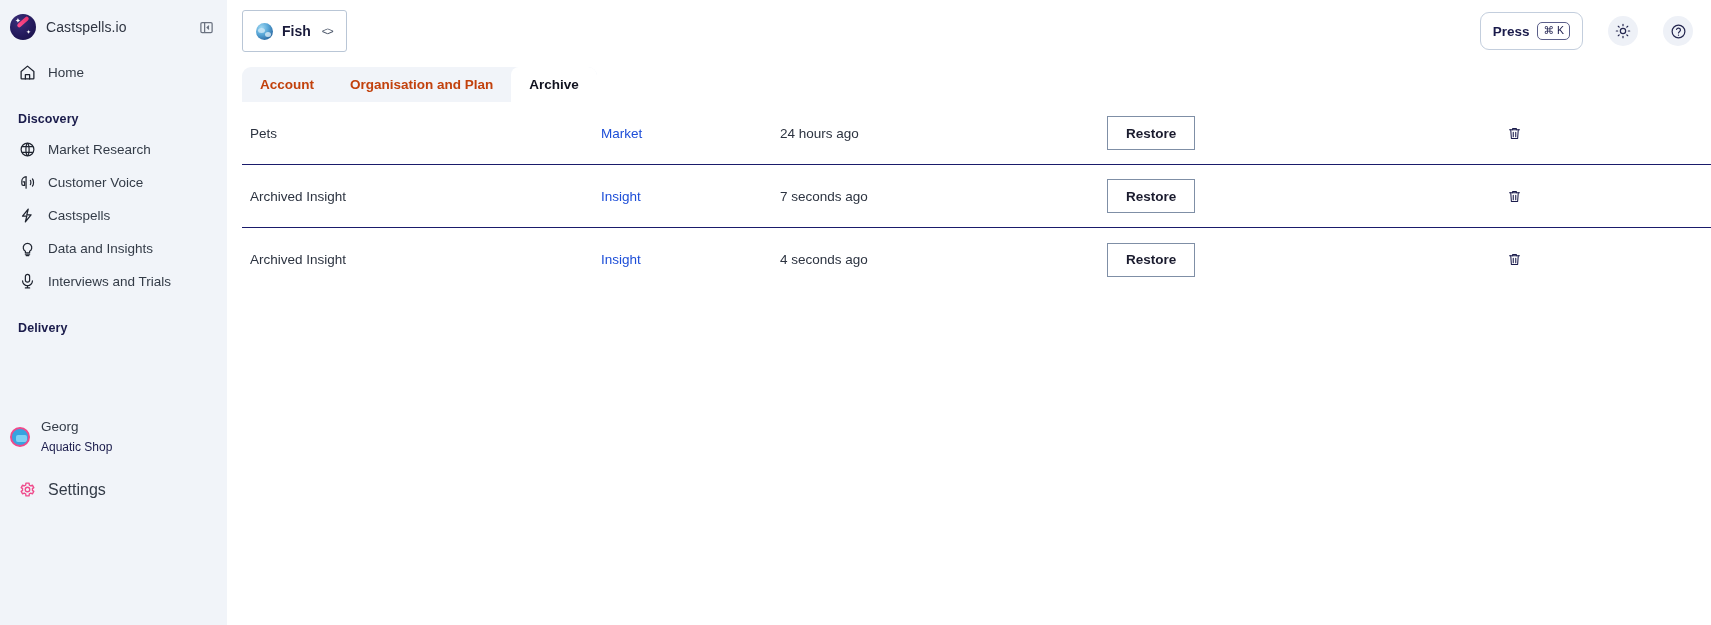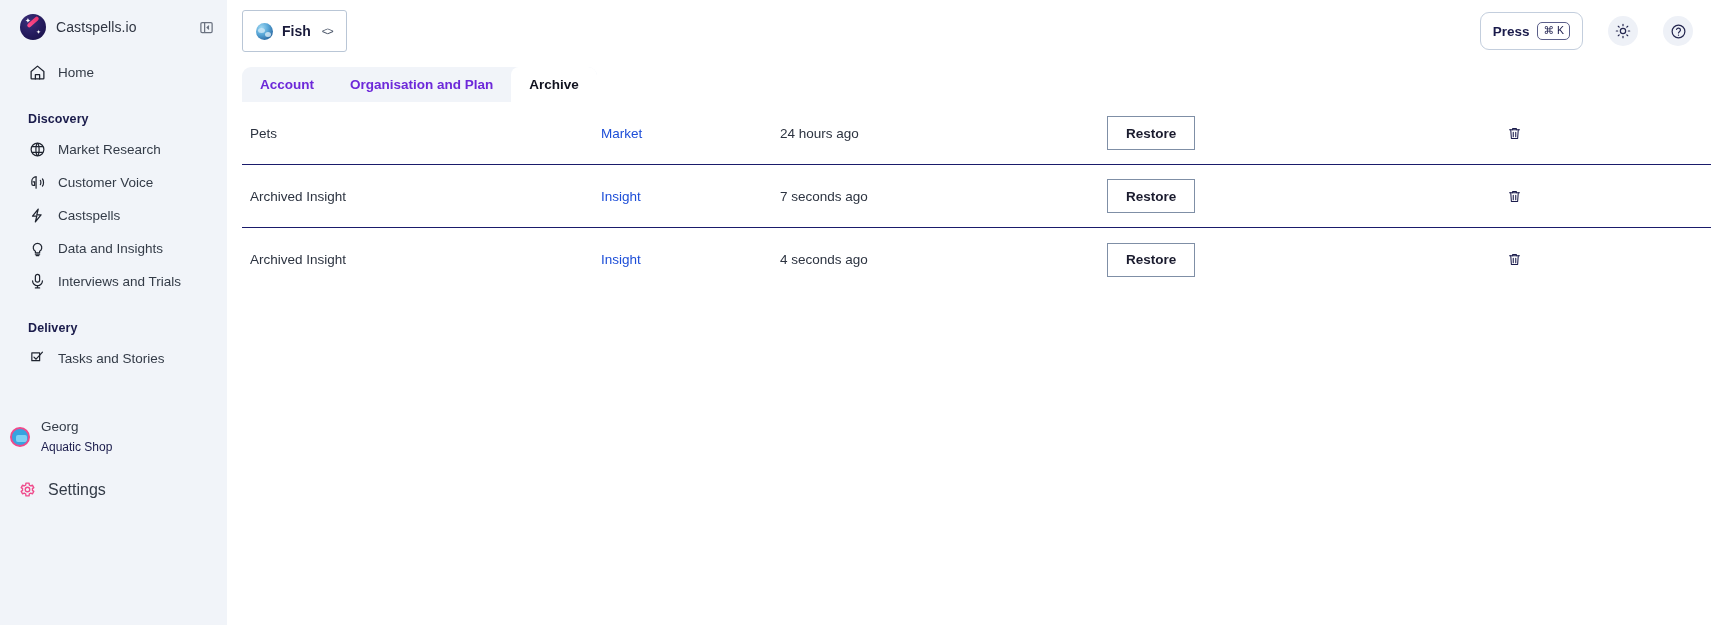--- a/index.html
+++ b/index.html
@@ -10,21 +10,21 @@
     overflow: hidden;
   }
   .app { display: flex; width: 1711px; height: 625px; }
 
   
   .sidebar {
     width: 227px; height: 625px;
     background: #f1f4f9;
     flex: 0 0 227px;
     position: relative;
-    padding: 0 0 0 10px;
+    padding: 0 0 0 0;
   }
   .sb-brand {
     display: flex; align-items: center;
     height: 54px; padding: 0 12px 0 10px;
   }
   .brand-logo {
     width: 26px; height: 26px; border-radius: 50%;
     background: radial-gradient(circle at 35% 30%, #3a2f7a 0%, #241a5c 55%, #180f45 100%);
     position: relative; flex: 0 0 26px;
     overflow: hidden;
@@ -154,21 +154,21 @@
   .round-btn svg { display:block; }
 
   
   .tabs {
     position: absolute; left: 15px; top: 67px;
     display: flex; background: #f1f4f9; border-radius: 9px 9px 0 0;
     height: 35px; overflow: hidden;
   }
   .tab {
     display: flex; align-items: center; padding: 0 18px;
-    font-size: 13.5px; font-weight: bold; color: #6d28d9;
+    font-size: 13.5px; font-weight: bold; color: #c2410c;
     cursor: pointer; white-space: nowrap;
   }
   .tab.active { background: #ffffff; color: #111320; border-radius: 8px 8px 0 0; }
 
   
   .table {
     position: absolute; left: 15px; right: 0; top: 102px;
   }
   .trow {
     position: relative; height: 63px;
@@ -273,29 +273,20 @@
           <rect x="9" y="2" width="6" height="11" rx="3"></rect>
           <path d="M5 11a7 7 0 0 0 14 0"></path>
           <path d="M12 18v3M9 21h6"></path>
         </svg>
       </span>
       <span class="sb-label">Interviews and Trials</span>
     </div>
 
     <div class="sb-section">Delivery</div>
 
-    <div class="sb-item">
-      <span class="ic">
-        <svg width="17" height="17" viewBox="0 0 24 24" fill="none" stroke="currentColor" stroke-width="1.7" stroke-linecap="round" stroke-linejoin="round">
-          <path d="M4 4h11v11H4z"></path>
-          <path d="M7 10l3 3 9-10"></path>
-        </svg>
-      </span>
-      <span class="sb-label">Tasks and Stories</span>
-    </div>
 
     <div class="sb-user">
       <span class="avatar"></span>
       <span class="sb-user-text">
         <span class="sb-user-name" style="display:block;">Georg</span>
         <span class="sb-user-org" style="display:block;">Aquatic Shop</span>
       </span>
     </div>
 
     <div class="sb-settings">

